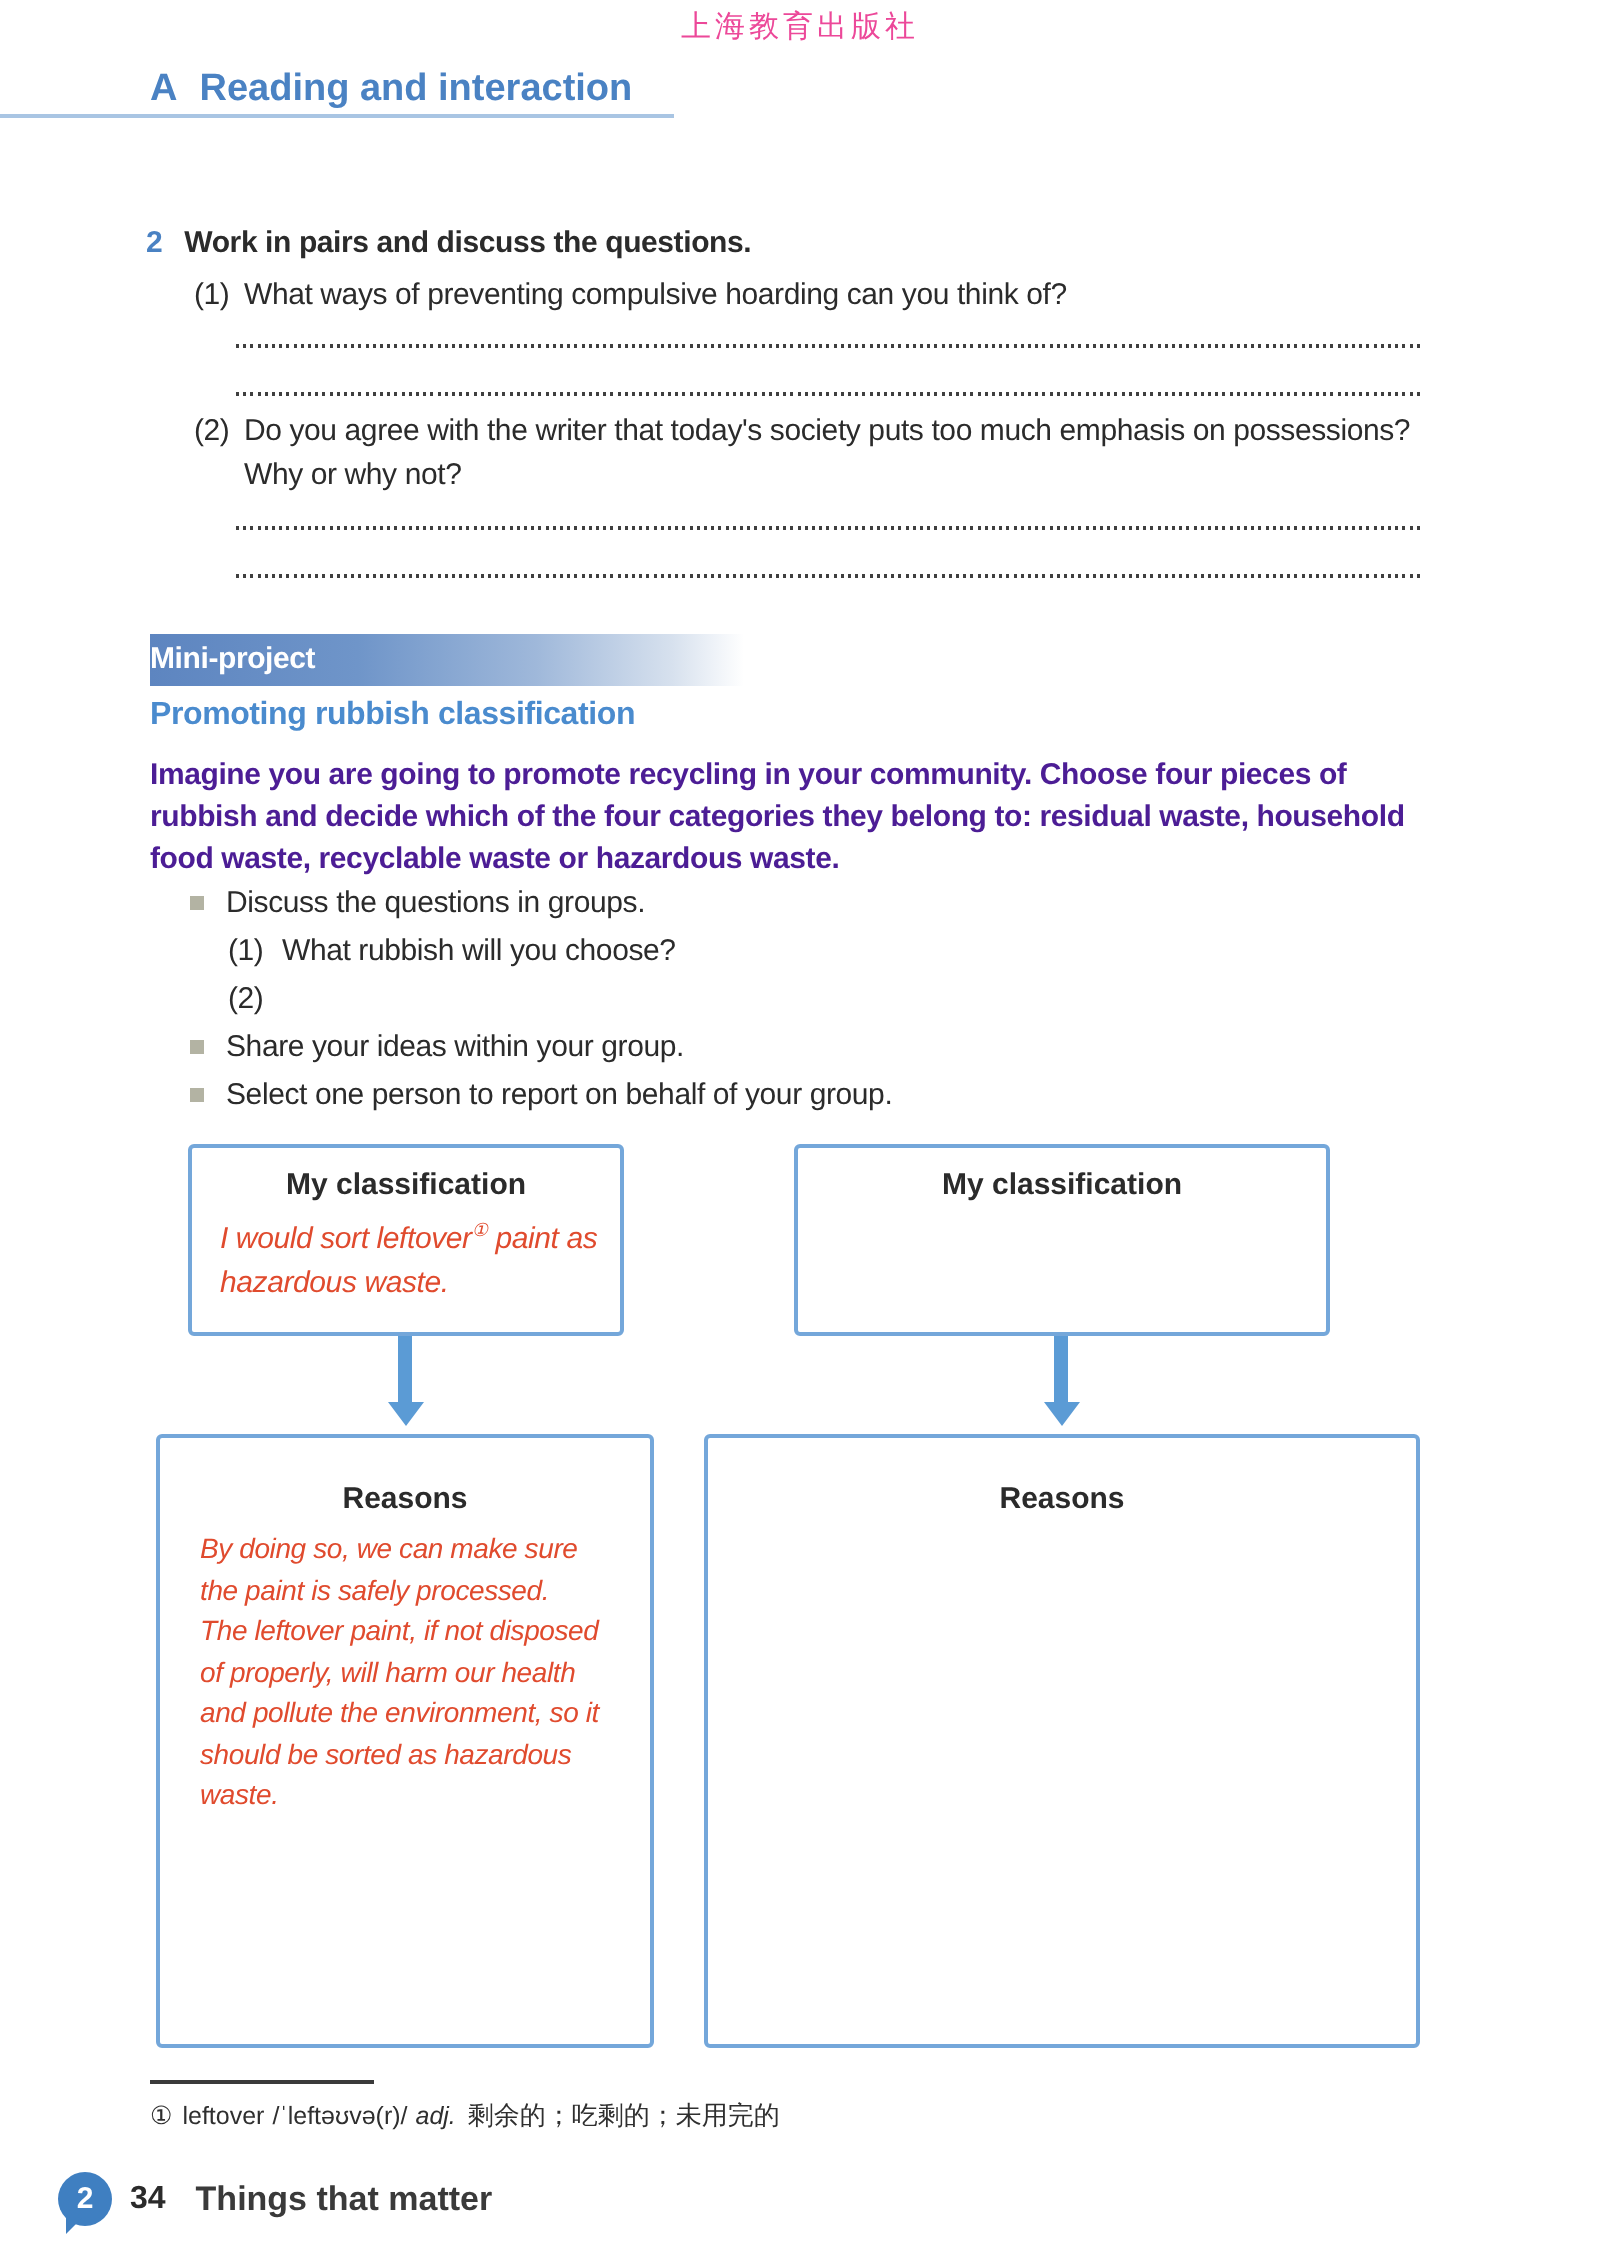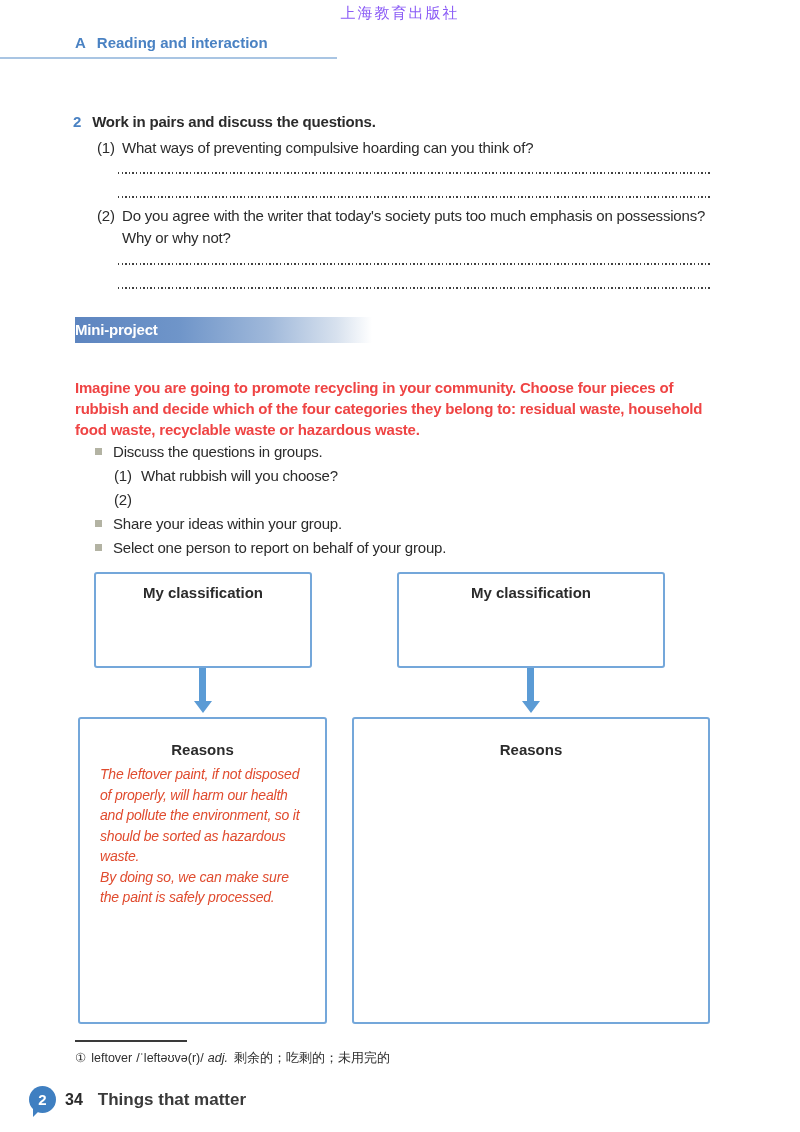--- a/index.html
+++ b/index.html
@@ -3,25 +3,25 @@
 <meta charset="utf-8">
 <style>
   html,body{margin:0;padding:0;background:#fff;}
   .page{
     position:relative;width:800px;height:1132px;background:#ffffff;overflow:hidden;
     font-family:"Liberation Sans",sans-serif;color:#2b2b2b;letter-spacing:-0.2px;
   }
   
   .publisher{
     position:absolute;top:4px;left:0;right:0;text-align:center;
-    font-family:"DejaVu Serif",serif;font-size:15px;color:#8b5cf6;letter-spacing:2px;
+    font-family:"DejaVu Serif",serif;font-size:15px;color:#ec4899;letter-spacing:2px;
   }
   
   .section-heading{
-    position:absolute;top:34px;left:75px;font-size:15px;font-weight:bold;
+    position:absolute;top:34px;left:75px;font-size:19px;font-weight:bold;
     color:var(--accent-blue,#4a82c3);letter-spacing:0;
   }
   .section-heading .sec-letter{margin-right:11px;}
   .heading-rule{position:absolute;top:57px;left:0;width:337px;height:2px;background:#a9c5e3;}
 
   
   .ex-head{position:absolute;top:113px;left:73px;font-size:15px;font-weight:bold;}
   .ex-head .ex-num{color:var(--accent-blue,#4a82c3);margin-right:11px;}
   .q{position:absolute;left:97px;width:610px;display:flex;font-size:15px;line-height:22px;}
   .q .q-num{flex:none;width:25px;}
@@ -34,21 +34,21 @@
   }
   .dl1{top:172px;} .dl2{top:196px;} .dl3{top:263px;} .dl4{top:287px;}
 
   
   .banner{
     position:absolute;top:317px;left:75px;width:297px;height:26px;line-height:26px;
     box-sizing:border-box;color:#fff;font-weight:bold;font-size:15px;
     background:linear-gradient(90deg,var(--banner-blue,#5d85c0) 0%,#6f95c9 35%,#9fb8da 65%,#d7e1ee 88%,rgba(255,255,255,0) 100%);
   }
   .subtitle{position:absolute;top:349px;left:75px;font-size:16px;font-weight:bold;color:var(--project-blue,#4a8bce);}
-  .intro{position:absolute;top:377px;left:75px;width:648px;font-size:15px;font-weight:bold;line-height:21px;color:#ef4444;}
+  .intro{position:absolute;top:377px;left:75px;width:648px;font-size:15px;font-weight:bold;line-height:21px;color:#4c1d95;}
   .steps{position:absolute;top:443px;left:95px;width:620px;font-size:15px;}
   .bullet-row{display:flex;align-items:flex-start;line-height:17px;margin-bottom:7px;}
   .sq{flex:none;width:7px;height:7px;background:var(--bullet-gray,#b3b3a3);margin:5px 11px 0 0;}
   .subq{display:flex;line-height:17px;margin:0 0 7px 19px;}
   .subq .q-num{flex:none;width:27px;}
 
   
   .cbox,.rbox{position:absolute;background:#fff;border:2px solid var(--box-border,#74a7da);border-radius:3px;box-sizing:border-box;}
   .cbox-left{left:94px;top:572px;width:218px;height:96px;}
   .cbox-right{left:397px;top:572px;width:268px;height:96px;}
@@ -123,20 +123,21 @@
   <div class="q q2">
     <span class="q-num">(2)</span>
     <span class="q-text">Do you agree with the writer that today's society puts too much emphasis on possessions? Why or why not?</span>
   </div>
   <div class="dotline dl3"></div>
   <div class="dotline dl4"></div>
 
   <div class="banner">
     <span>Mini-project</span>
   </div>
+  <div class="subtitle">Promoting rubbish classification</div>
   <div class="intro">Imagine you are going to promote recycling in your community. Choose four pieces of rubbish and decide which of the four categories they belong to: residual waste, household food waste, recyclable waste or hazardous waste.</div>
 
   <div class="steps">
     <div class="bullet-row">
       <span class="sq"></span>
       <span>Discuss the questions in groups.</span>
     </div>
     <div class="subq">
       <span class="q-num">(1)</span>
       <span>What rubbish will you choose?</span>
@@ -149,34 +150,37 @@
       <span>Share your ideas within your group.</span>
     </div>
     <div class="bullet-row">
       <span class="sq"></span>
       <span>Select one person to report on behalf of your group.</span>
     </div>
   </div>
 
   <div class="cbox cbox-left">
     <div class="box-title">My classification</div>
+    <div class="hand">
+      <span>I would sort leftover</span><sup>①</sup><span> paint as hazardous waste.</span>
+    </div>
   </div>
 
   <div class="cbox cbox-right">
     <div class="box-title">My classification</div>
   </div>
 
   <div class="arrow arrow-left"></div>
   <div class="arrow arrow-right"></div>
 
   <div class="rbox rbox-left">
     <div class="box-title">Reasons</div>
     <div class="hand2">
+      <span class="sent">By doing so, we can make sure the paint is safely processed.</span>
       <span class="sent">The leftover paint, if not disposed of properly, will harm our health and pollute the environment, so it should be sorted as hazardous waste.</span>
-      <span class="sent">By doing so, we can make sure the paint is safely processed.</span>
     </div>
   </div>
 
   <div class="rbox rbox-right">
     <div class="box-title">Reasons</div>
   </div>
 
   <div class="footnote-rule"></div>
   <div class="footnote">
     <span class="fn-marker">①</span><span class="fn-word">leftover</span><span class="fn-phon">/ˈleftəʊvə(r)/</span><span class="fn-pos">adj.</span><span class="fn-cn">剩余的；吃剩的；未用完的</span>

